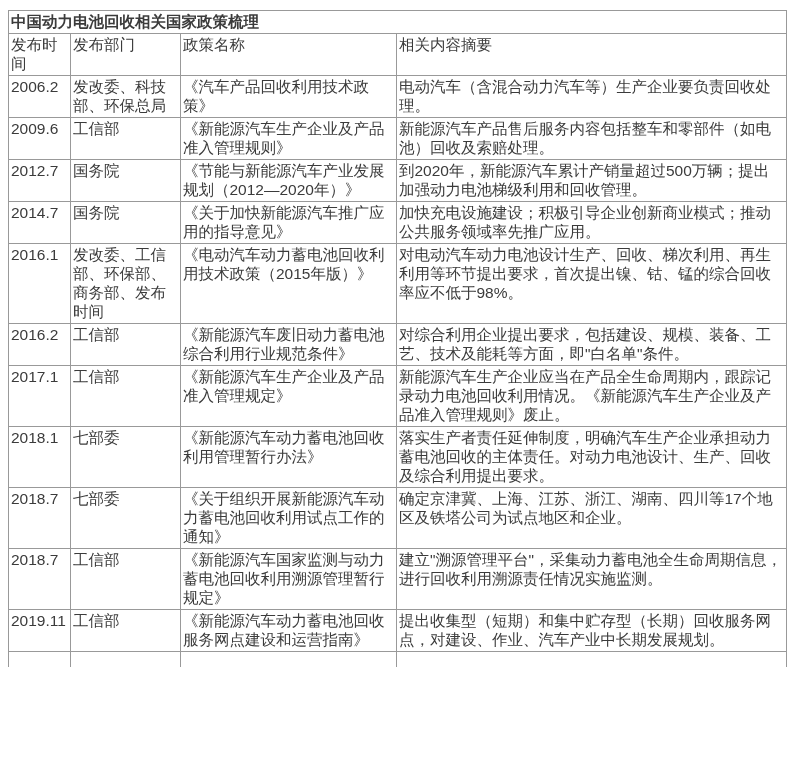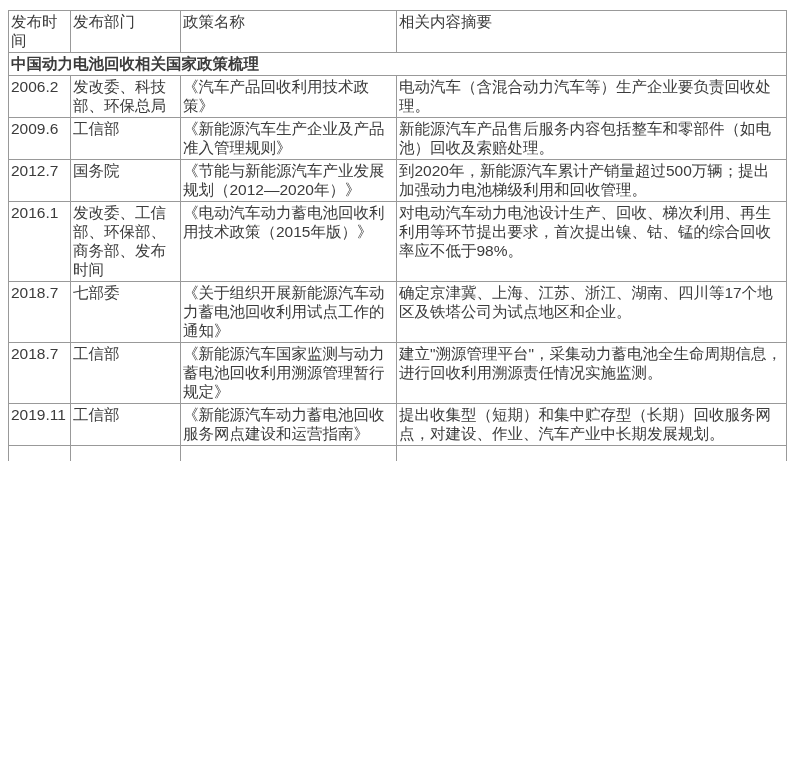--- a/index.html
+++ b/index.html
@@ -37,29 +37,29 @@
 
 <div class="page">
   <table class="policy">
     <colgroup>
       <col style="width:62px">
       <col style="width:110px">
       <col style="width:216px">
       <col style="width:390px">
     </colgroup>
     <tbody>
+      <tr>
+        <td class="title-cell" colspan="4">中国动力电池回收相关国家政策梳理</td>
+      </tr>
       <tr id="header-row">
           <td>发布时间</td>
           <td>发布部门</td>
           <td>政策名称</td>
           <td>相关内容摘要</td>
         </tr>
-      <tr>
-        <td class="title-cell" colspan="4">中国动力电池回收相关国家政策梳理</td>
-      </tr>
     </tbody>
     <tbody id="rows-body">
         <tr>
           <td class="cell-date">2006.2</td>
           <td class="cell-dept">发改委、科技部、环保总局</td>
           <td class="cell-policy">《汽车产品回收利用技术政策》</td>
           <td class="cell-summary">电动汽车（含混合动力汽车等）生产企业要负责回收处理。</td>
         </tr>
         <tr>
           <td class="cell-date">2009.6</td>
@@ -67,24 +67,48 @@
           <td class="cell-policy">《新能源汽车生产企业及产品准入管理规则》</td>
           <td class="cell-summary">新能源汽车产品售后服务内容包括整车和零部件（如电池）回收及索赔处理。</td>
         </tr>
         <tr>
           <td class="cell-date">2012.7</td>
           <td class="cell-dept">国务院</td>
           <td class="cell-policy">《节能与新能源汽车产业发展规划（2012—2020年）》</td>
           <td class="cell-summary">到2020年，新能源汽车累计产销量超过500万辆；提出加强动力电池梯级利用和回收管理。</td>
         </tr>
         <tr>
+          <td class="cell-date">2014.7</td>
+          <td class="cell-dept">国务院</td>
+          <td class="cell-policy">《关于加快新能源汽车推广应用的指导意见》</td>
+          <td class="cell-summary">加快充电设施建设；积极引导企业创新商业模式；推动公共服务领域率先推广应用。</td>
+        </tr>
+        <tr>
           <td class="cell-date">2016.1</td>
           <td class="cell-dept">发改委、工信部、环保部、商务部、发布时间</td>
           <td class="cell-policy">《电动汽车动力蓄电池回收利用技术政策（2015年版）》</td>
           <td class="cell-summary">对电动汽车动力电池设计生产、回收、梯次利用、再生利用等环节提出要求，首次提出镍、钴、锰的综合回收率应不低于98%。</td>
+        </tr>
+        <tr>
+          <td class="cell-date">2016.2</td>
+          <td class="cell-dept">工信部</td>
+          <td class="cell-policy">《新能源汽车废旧动力蓄电池综合利用行业规范条件》</td>
+          <td class="cell-summary">对综合利用企业提出要求，包括建设、规模、装备、工艺、技术及能耗等方面，即"白名单"条件。</td>
+        </tr>
+        <tr>
+          <td class="cell-date">2017.1</td>
+          <td class="cell-dept">工信部</td>
+          <td class="cell-policy">《新能源汽车生产企业及产品准入管理规定》</td>
+          <td class="cell-summary">新能源汽车生产企业应当在产品全生命周期内，跟踪记录动力电池回收利用情况。《新能源汽车生产企业及产品准入管理规则》废止。</td>
+        </tr>
+        <tr>
+          <td class="cell-date">2018.1</td>
+          <td class="cell-dept">七部委</td>
+          <td class="cell-policy">《新能源汽车动力蓄电池回收利用管理暂行办法》</td>
+          <td class="cell-summary">落实生产者责任延伸制度，明确汽车生产企业承担动力蓄电池回收的主体责任。对动力电池设计、生产、回收及综合利用提出要求。</td>
         </tr>
         <tr>
           <td class="cell-date">2018.7</td>
           <td class="cell-dept">七部委</td>
           <td class="cell-policy">《关于组织开展新能源汽车动力蓄电池回收利用试点工作的通知》</td>
           <td class="cell-summary">确定京津冀、上海、江苏、浙江、湖南、四川等17个地区及铁塔公司为试点地区和企业。</td>
         </tr>
         <tr>
           <td class="cell-date">2018.7</td>
           <td class="cell-dept">工信部</td>

